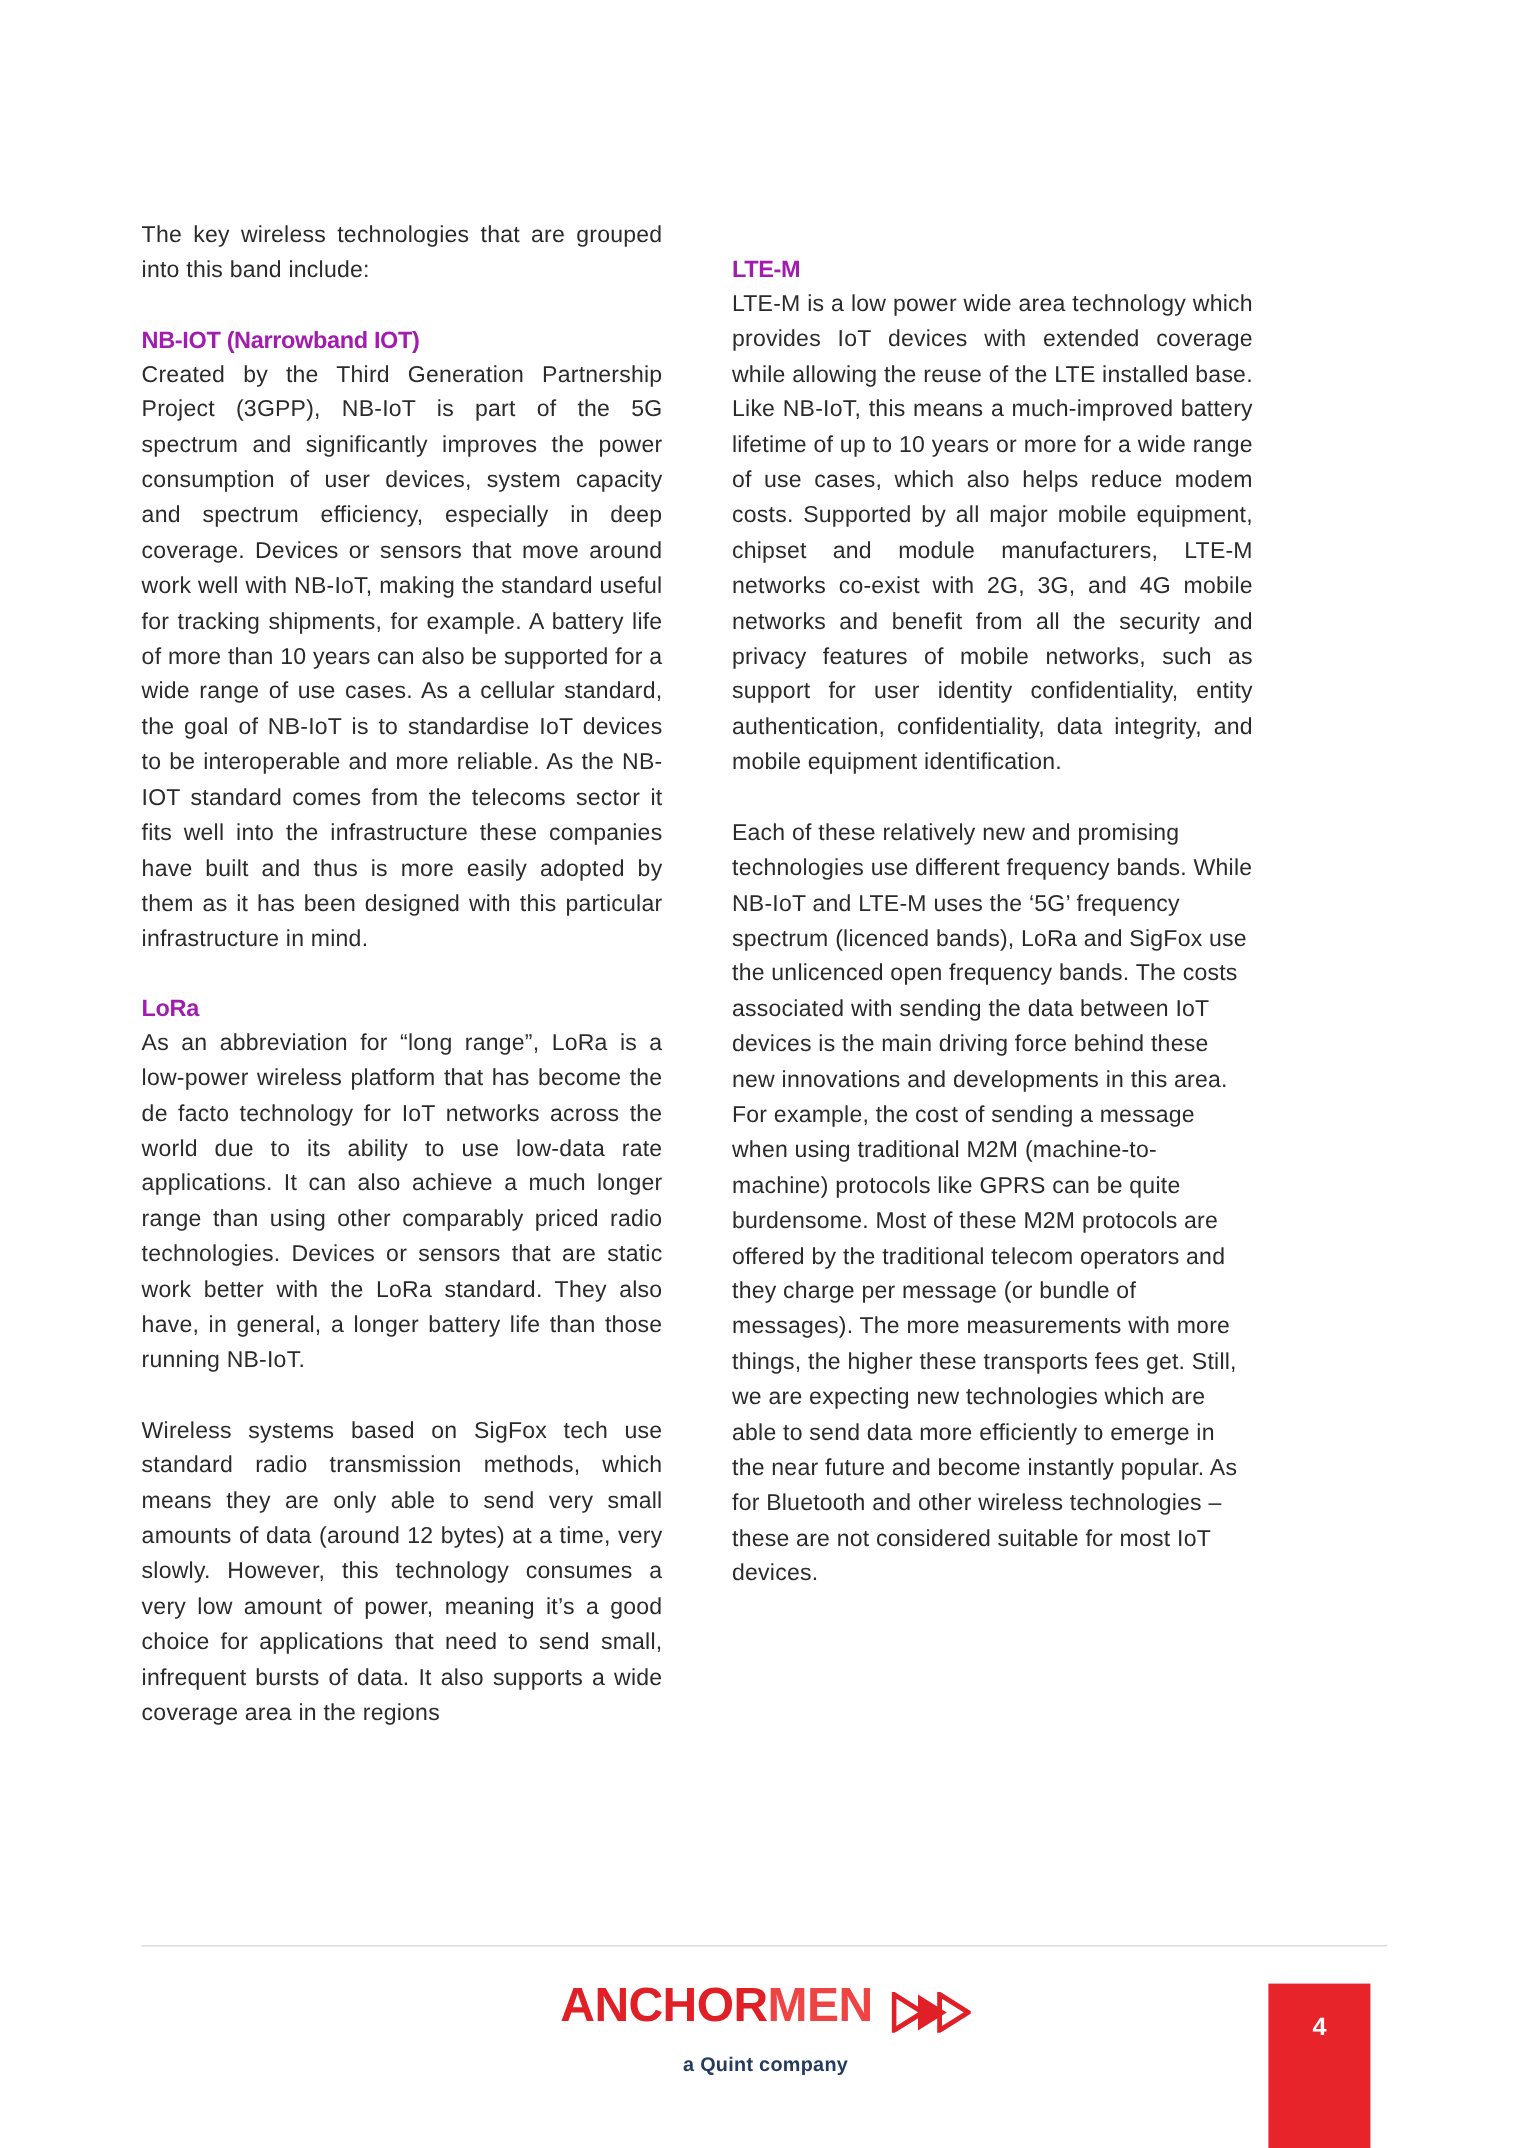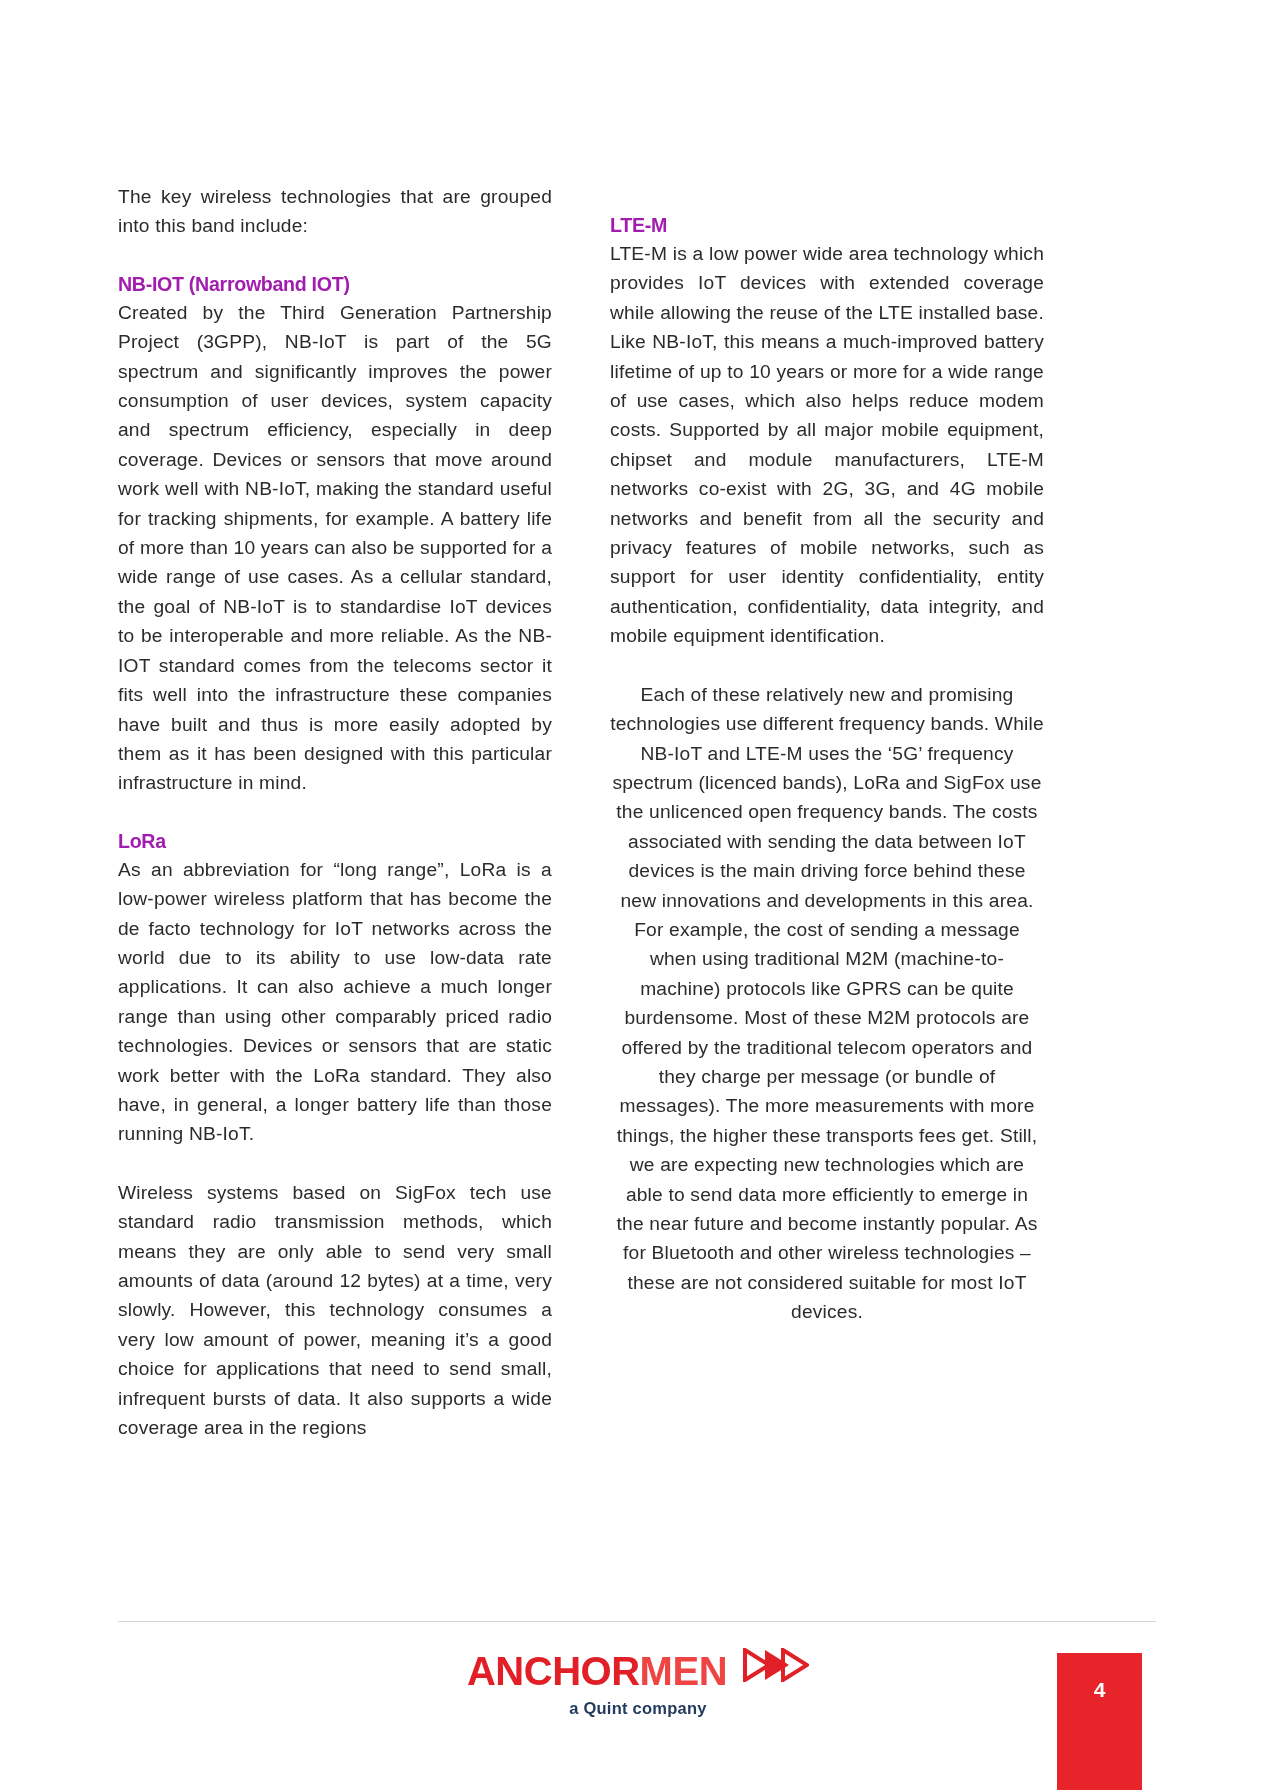--- a/index.html
+++ b/index.html
@@ -37,21 +37,21 @@
     font-size: 19.2px;
     line-height: 29.4px;
     color: #2b2b2b;
     text-align: justify;
     margin: 0;
     letter-spacing: 0.01em;
     -webkit-hyphens: none;
     hyphens: none;
   }
   .para.last-left-aligned {
-    text-align: center;
+    text-align: left;
   }
 
   .section-head {
     font-size: 19.6px;
     line-height: 28px;
     font-weight: bold;
     color: #a21caf;
     margin: 0;
     letter-spacing: -0.015em;
   }
@@ -76,39 +76,39 @@
     width: 1276px;
     text-align: center;
   }
   .logo-wordmark {
     font-size: 40px;
     font-weight: bold;
     letter-spacing: -0.012em;
     line-height: 46px;
     white-space: nowrap;
     display: inline-flex;
-    align-items: flex-start;
+    align-items: flex-end;
     justify-content: center;
     gap: 0px;
   }
   .logo-anchor {
     color: #e01f26;
     font-weight: bold;
   }
   .logo-men {
     color: #ef4444;
     font-weight: bold;
   }
   .logo-chevrons {
     display: inline-block;
     margin-left: 16px;
     line-height: 0;
   }
   .logo-tagline {
-    margin-top: 5px;
+    margin-top: 18px;
     font-size: 16.5px;
     font-weight: bold;
     color: #243a5e;
     letter-spacing: 0.015em;
   }
 
   .page-badge {
     position: absolute;
     left: 1057px;
     top: 1653px;

